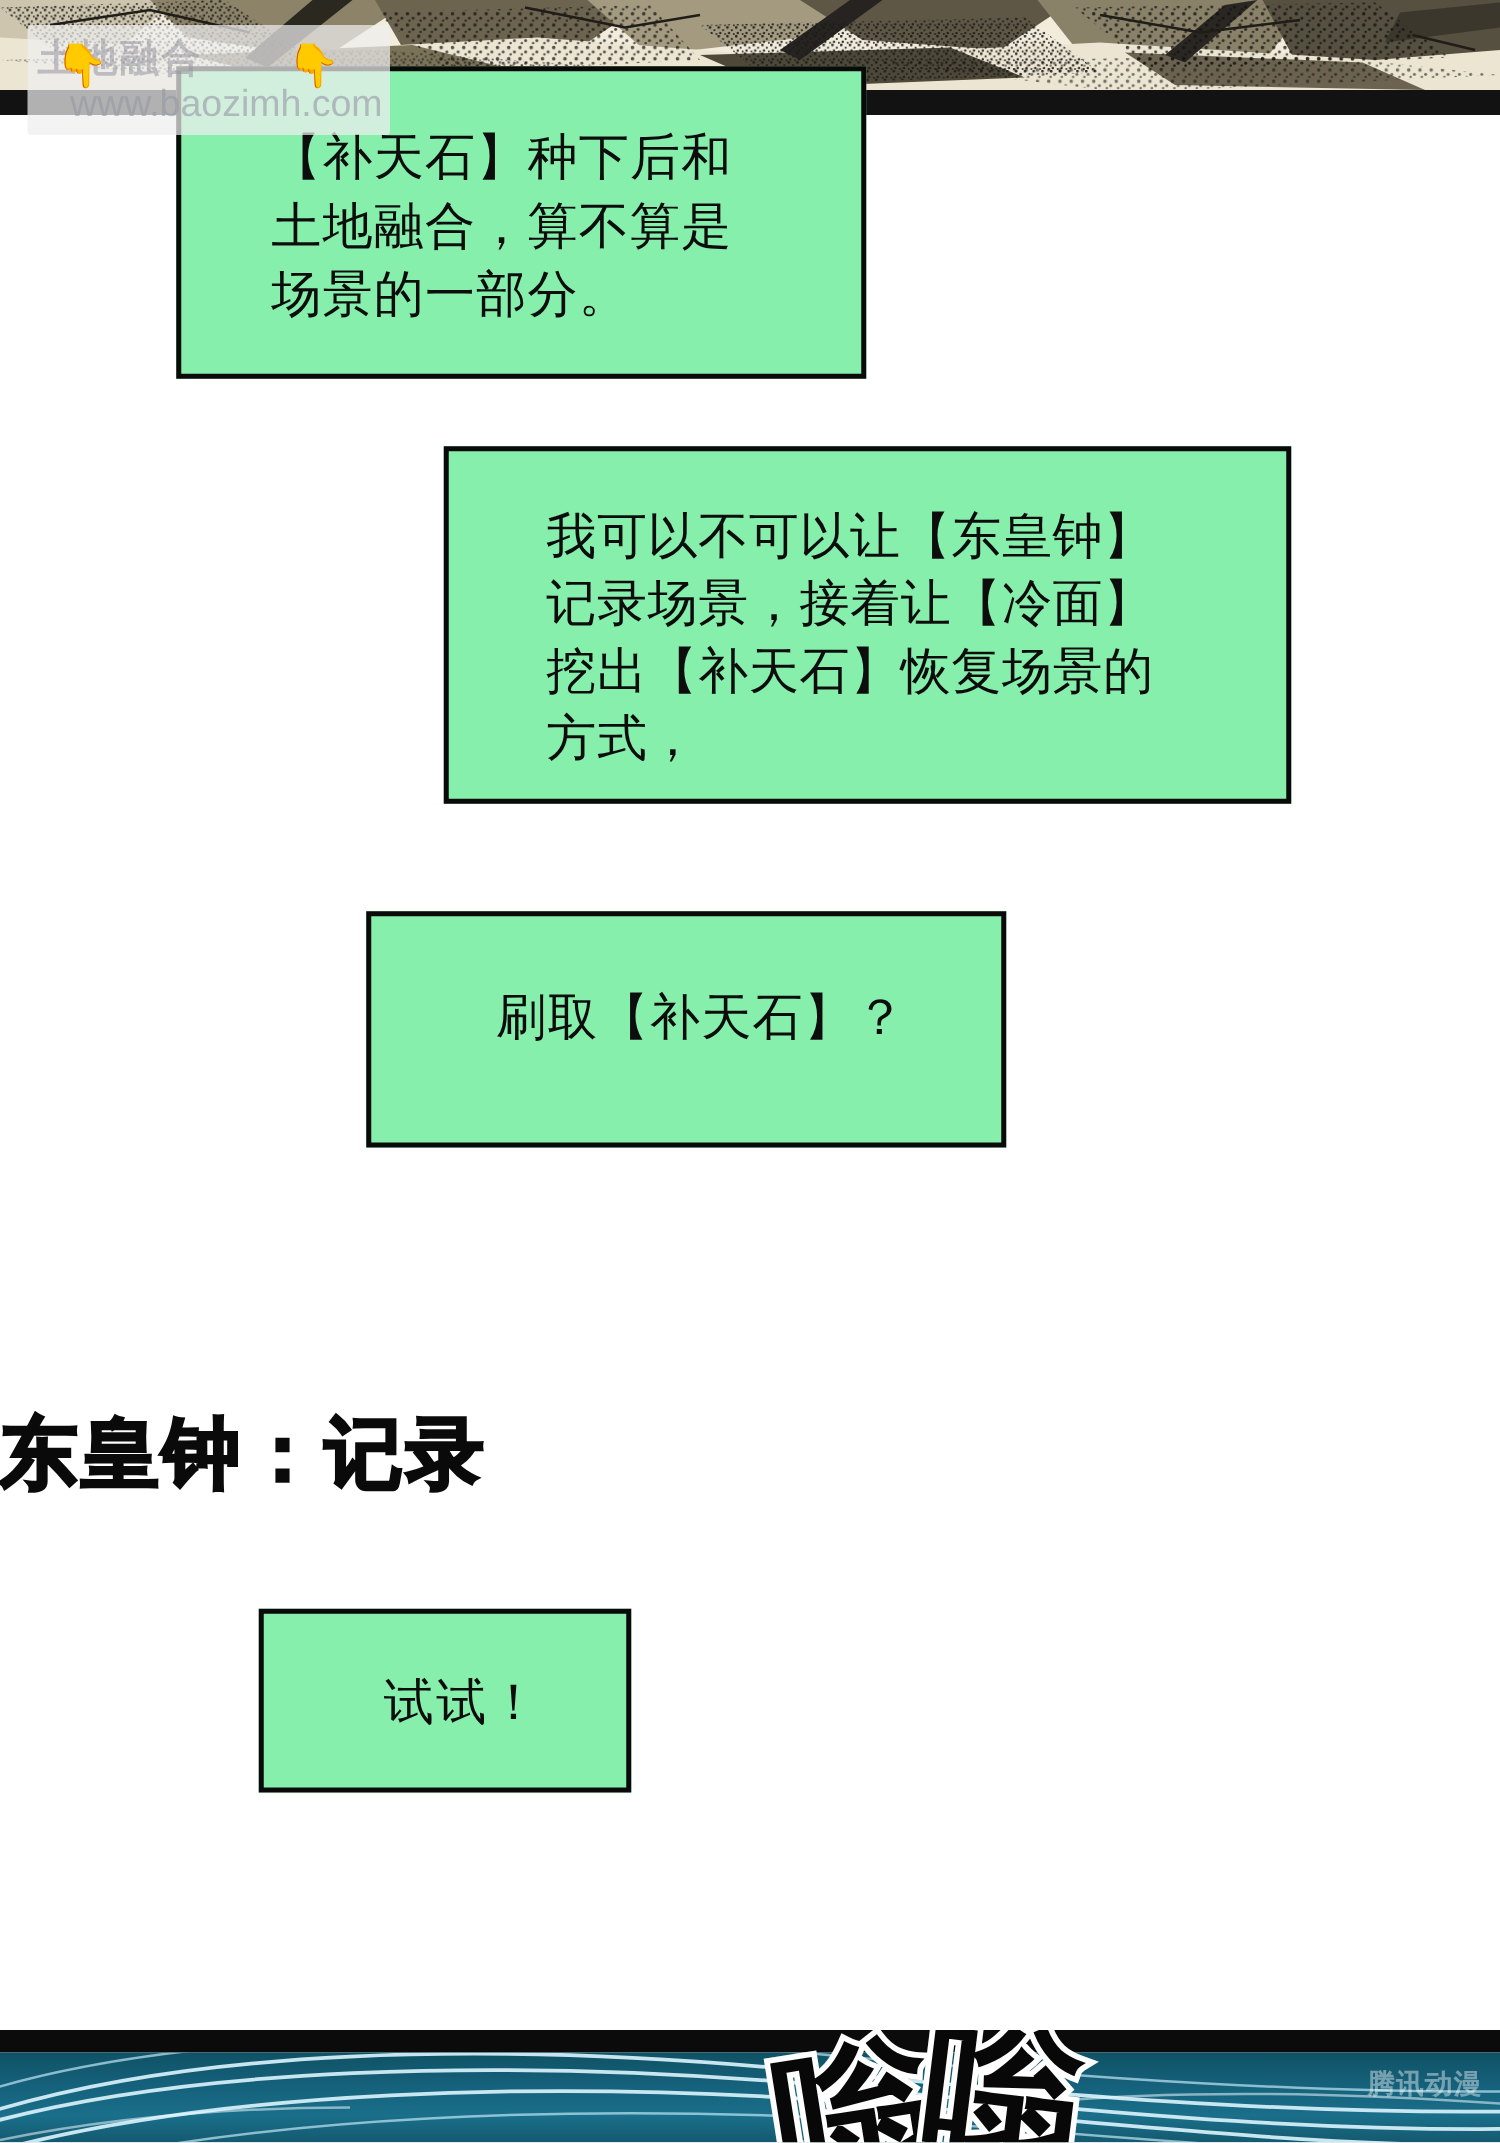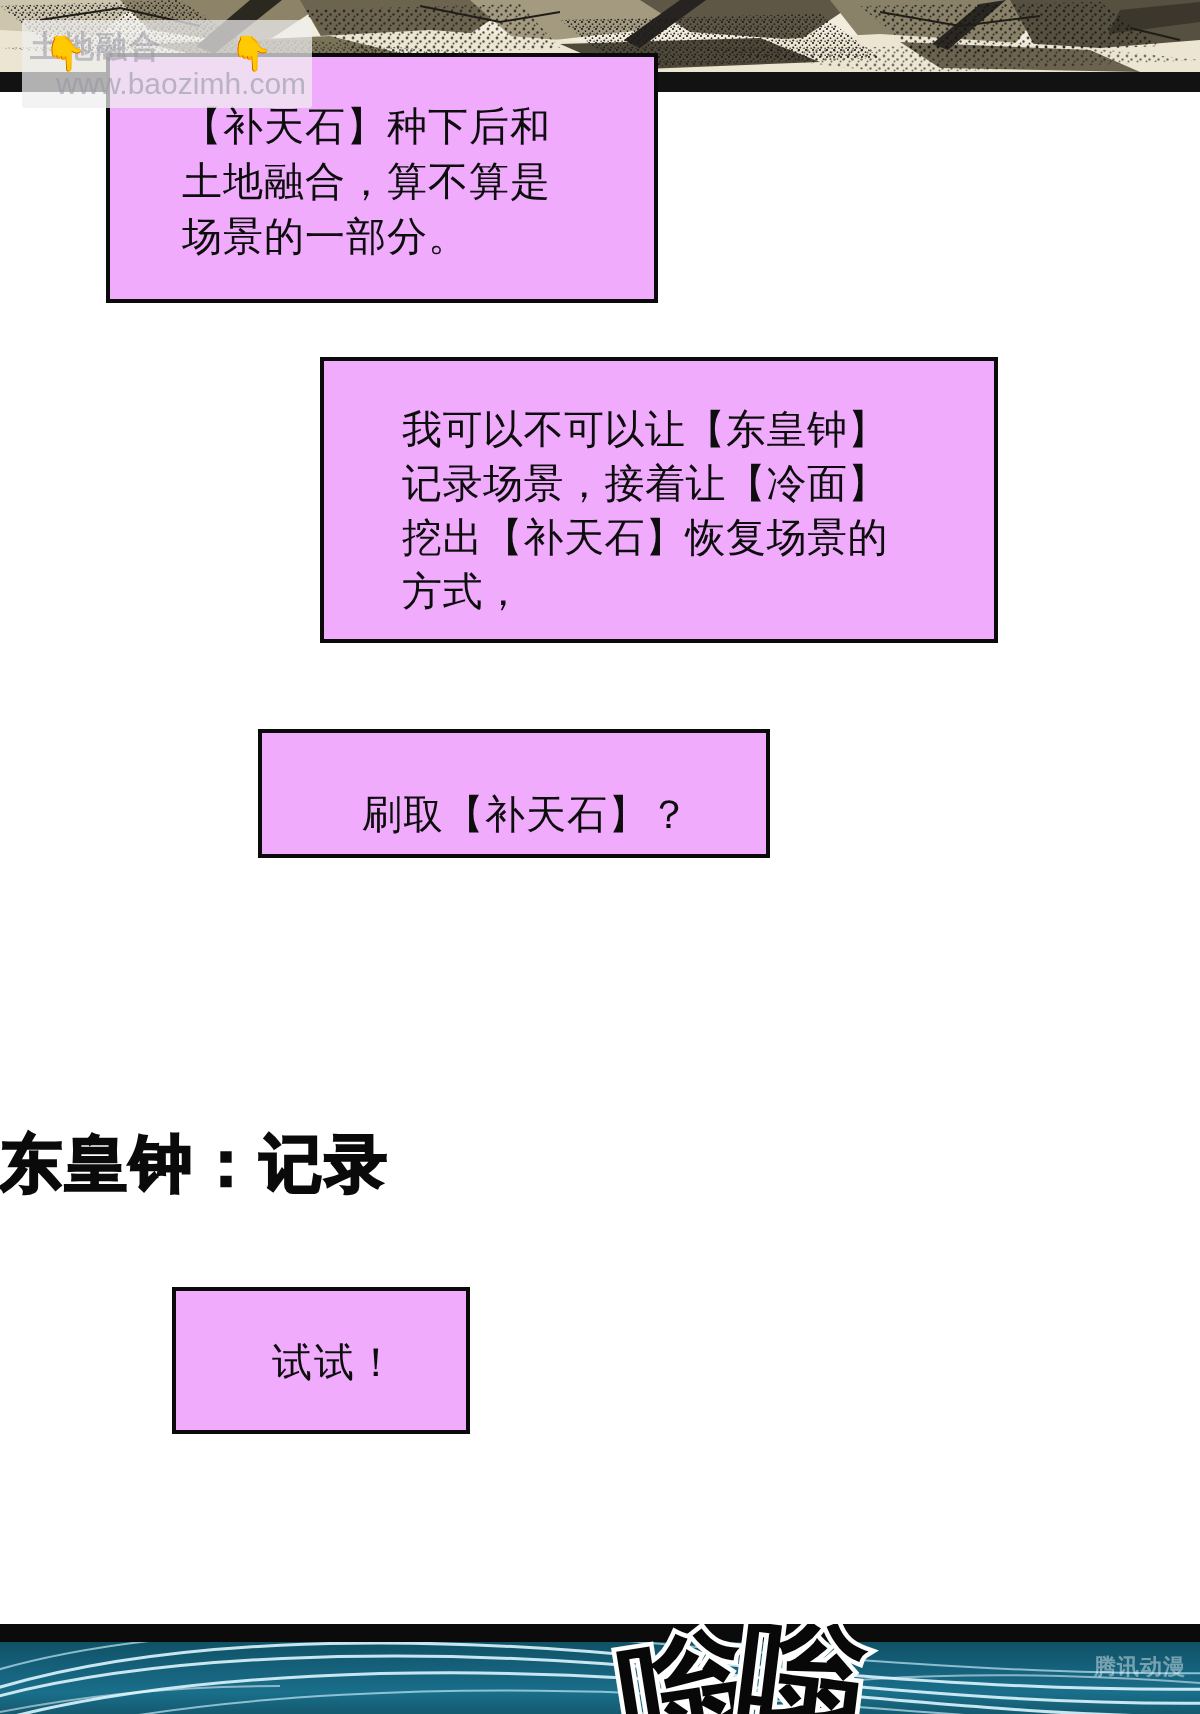--- a/index.html
+++ b/index.html
@@ -68,24 +68,25 @@
     line-height: 1;
     color: #f2b42c;
     filter: saturate(1.3);
   }
   #wm-top .hand.h1 { left: 22px; top: 16px; }
   #wm-top .hand.h2 { left: 208px; top: 16px; }
 
   
   .bubble {
     position: absolute;
-    background: #f0abfc;
+    background: #86efac;
     border: 4px solid #0a0a0a;
     box-sizing: border-box;
     z-index: 30;
+    margin-left: 35px;
   }
   .bubble .btext {
     position: absolute;
     color: #0d0d0d;
     font-weight: 500;
     white-space: pre-line;
     font-family: "Liberation Sans", "DejaVu Sans", sans-serif;
   }
 
   #bubble-1 { left: 106px; top: 53px;  width: 552px; height: 250px; }
@@ -95,21 +96,21 @@
     letter-spacing: 1px;
   }
 
   #bubble-2 { left: 320px; top: 357px; width: 678px; height: 286px; padding-left: 32px; }
   #bubble-2 .btext {
     left: 78px; top: 41px;
     font-size: 40px; line-height: 54px;
     letter-spacing: 0.5px;
   }
 
-  #bubble-3 { left: 258px; top: 729px; width: 512px; height: 129px; }
+  #bubble-3 { left: 258px; top: 729px; width: 512px; height: 189px; }
   #bubble-3 .btext {
     left: 100px; top: 54px;
     font-size: 40px; line-height: 54px;
     letter-spacing: 1px;
   }
 
   #bubble-4 { left: 172px; top: 1287px; width: 298px; height: 147px; }
   #bubble-4 .btext {
     left: 96px; top: 44px;
     font-size: 40px; line-height: 54px;

